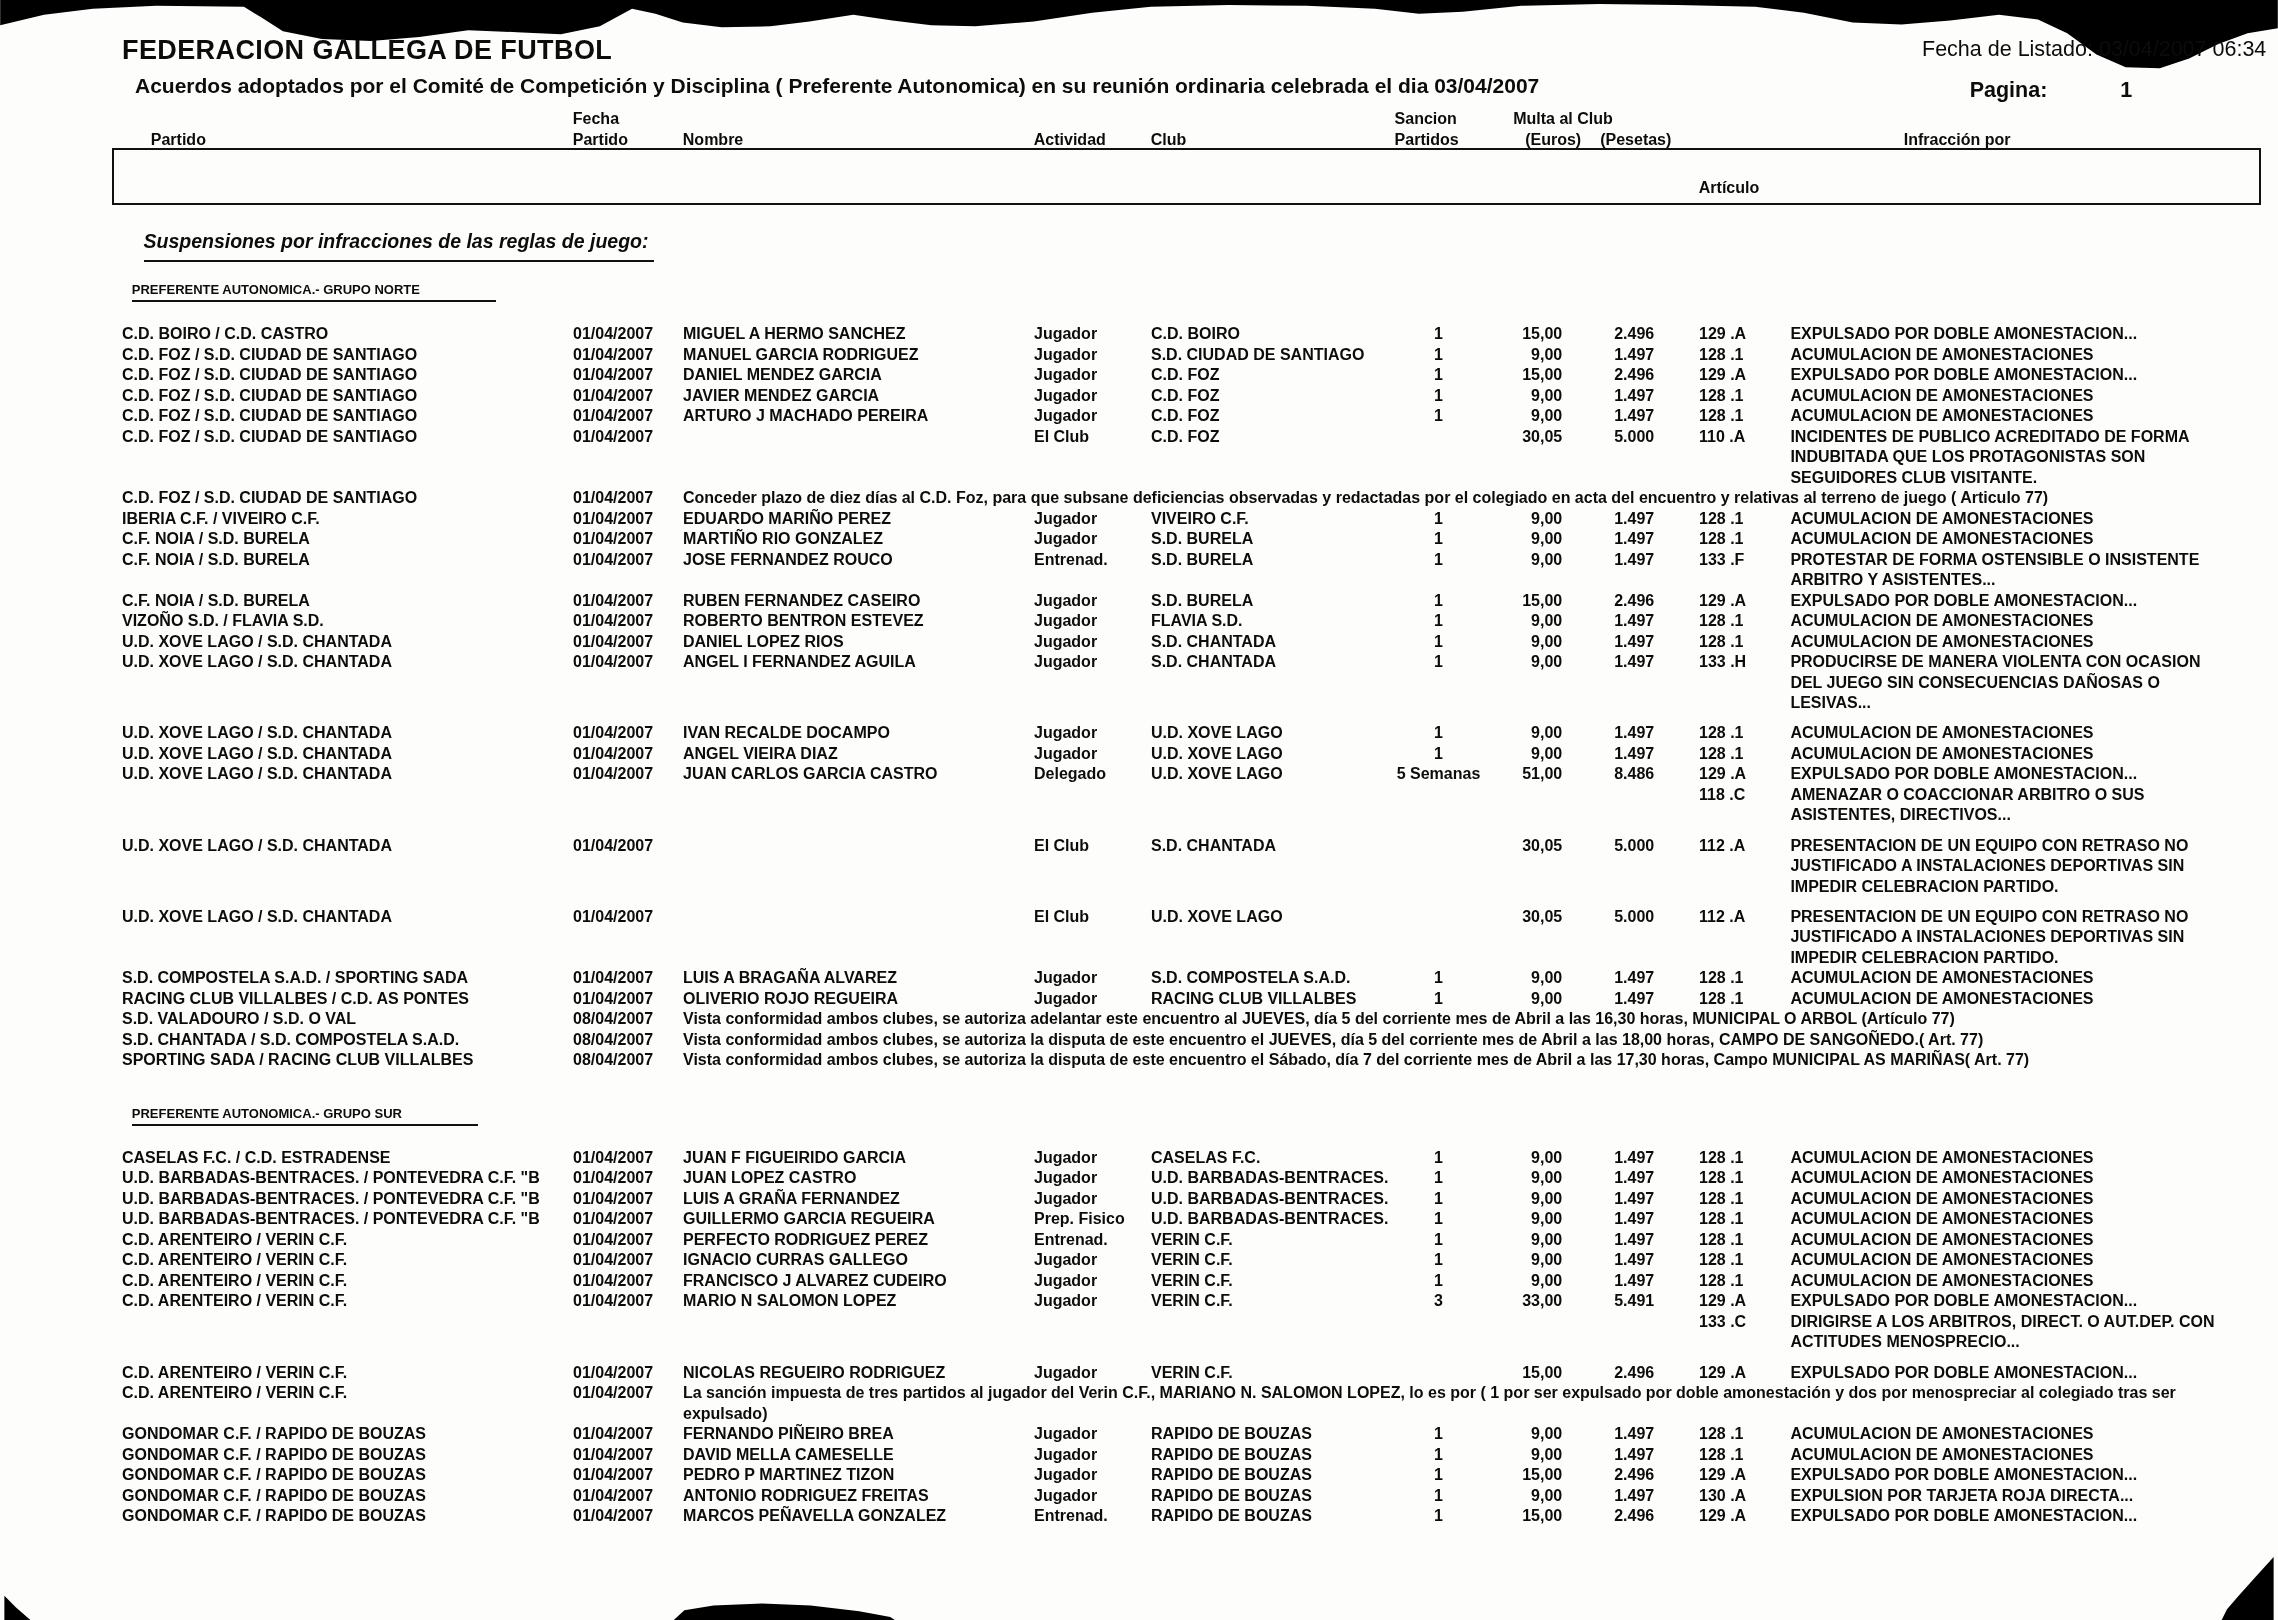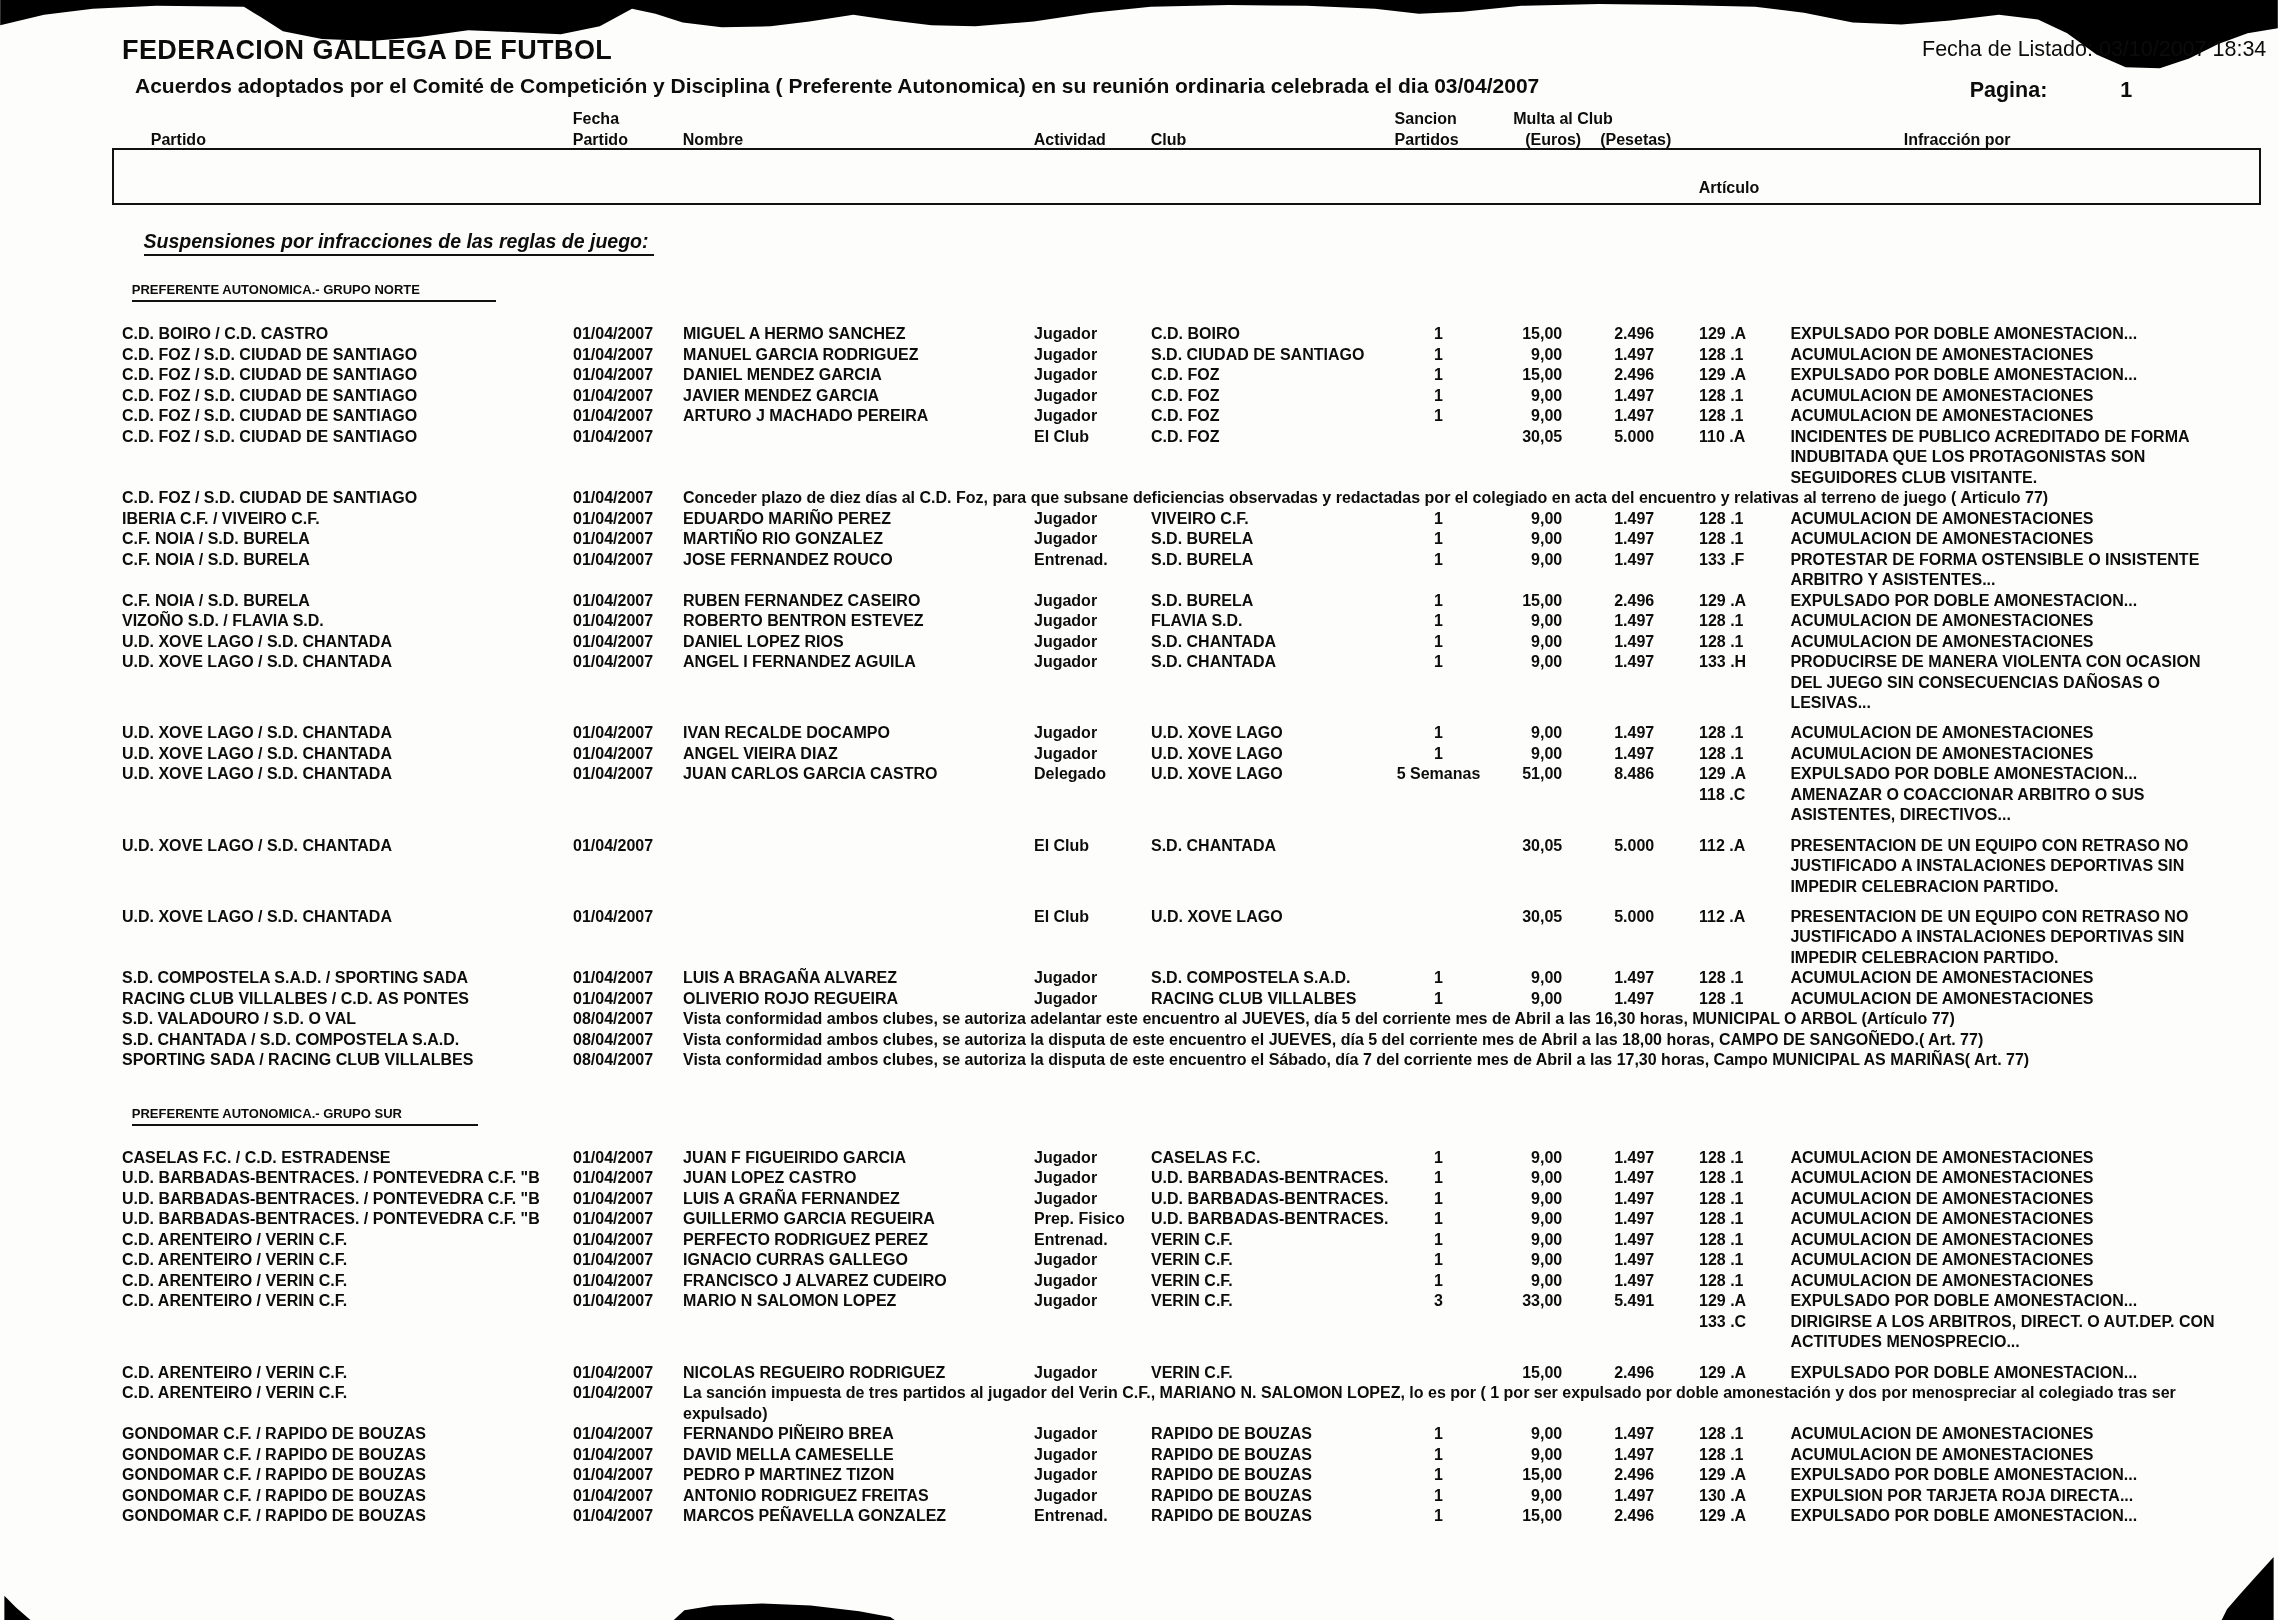--- a/index.html
+++ b/index.html
@@ -37,21 +37,21 @@
   .hc-partido { padding-left:29px; }
   .hc-sancion { padding-left:7.8px; }
   .hc-multa { padding-left:23.4px; }
   .multa2 { display:flex; gap:19px; padding-left:-3.9px;margin-left:12px; }
   .hc-articulo { padding-left:37px;gap:48px; }
   .hc-infraccion > div { padding-left:137px; }
 
   .table-content { position:absolute; top:230px; left:122px; width:2096px; }
 
   .section-heading { font-size:19.5px; font-style:italic; margin-left:21.5px; margin-bottom:29px; }
-  .section-heading .sh { border-bottom:2.4px solid #111; padding-bottom:2px; padding-right:5.9px; }
+  .section-heading .sh { border-bottom:2.4px solid #111; padding-bottom:8px; padding-right:5.9px; }
 
   .group-heading { font-size:13px; margin-left:9.8px; margin-bottom:27px; }
   .group-heading .ght { border-bottom:2.4px solid #111; padding-bottom:2.9px; padding-right:76px; }
   .section + .section { margin-top:35px; }
 
   .row {
     display:grid;
     grid-template-columns:451px 110px 351px 117px 236px 103px 82px 90px 105px 451px;
     align-items:start;
     font-size:16px; line-height:20.5px;
@@ -77,21 +77,21 @@
   <polygon fill="#000" points="688,70 700,59 730,54 780,52 830,54 880,60 912,66 918,70"></polygon>
   <polygon fill="#000" points="2336,70 2336,4 2318,24 2300,44 2288,58 2282,70"></polygon>
 </svg>
 
 <div class="doc-title">FEDERACION GALLEGA DE FUTBOL</div>
 <div class="doc-subtitle">Acuerdos adoptados por el Comité de Competición y Disciplina ( Preferente Autonomica) en su reunión ordinaria celebrada el dia 03/04/2007</div>
 
 <div class="meta">
   <div>
     <span>Fecha de Listado:</span>
-    <span>03/10/2007 18:34</span>
+    <span>03/04/2007 06:34</span>
   </div>
   <div class="pagina-row">
     <span class="pagina-label">Pagina:</span>
     <span class="pagina-value">1</span>
   </div>
 </div>
 
 <div class="header-box">
   <div class="row">
     <div class="hcell hc-partido">

